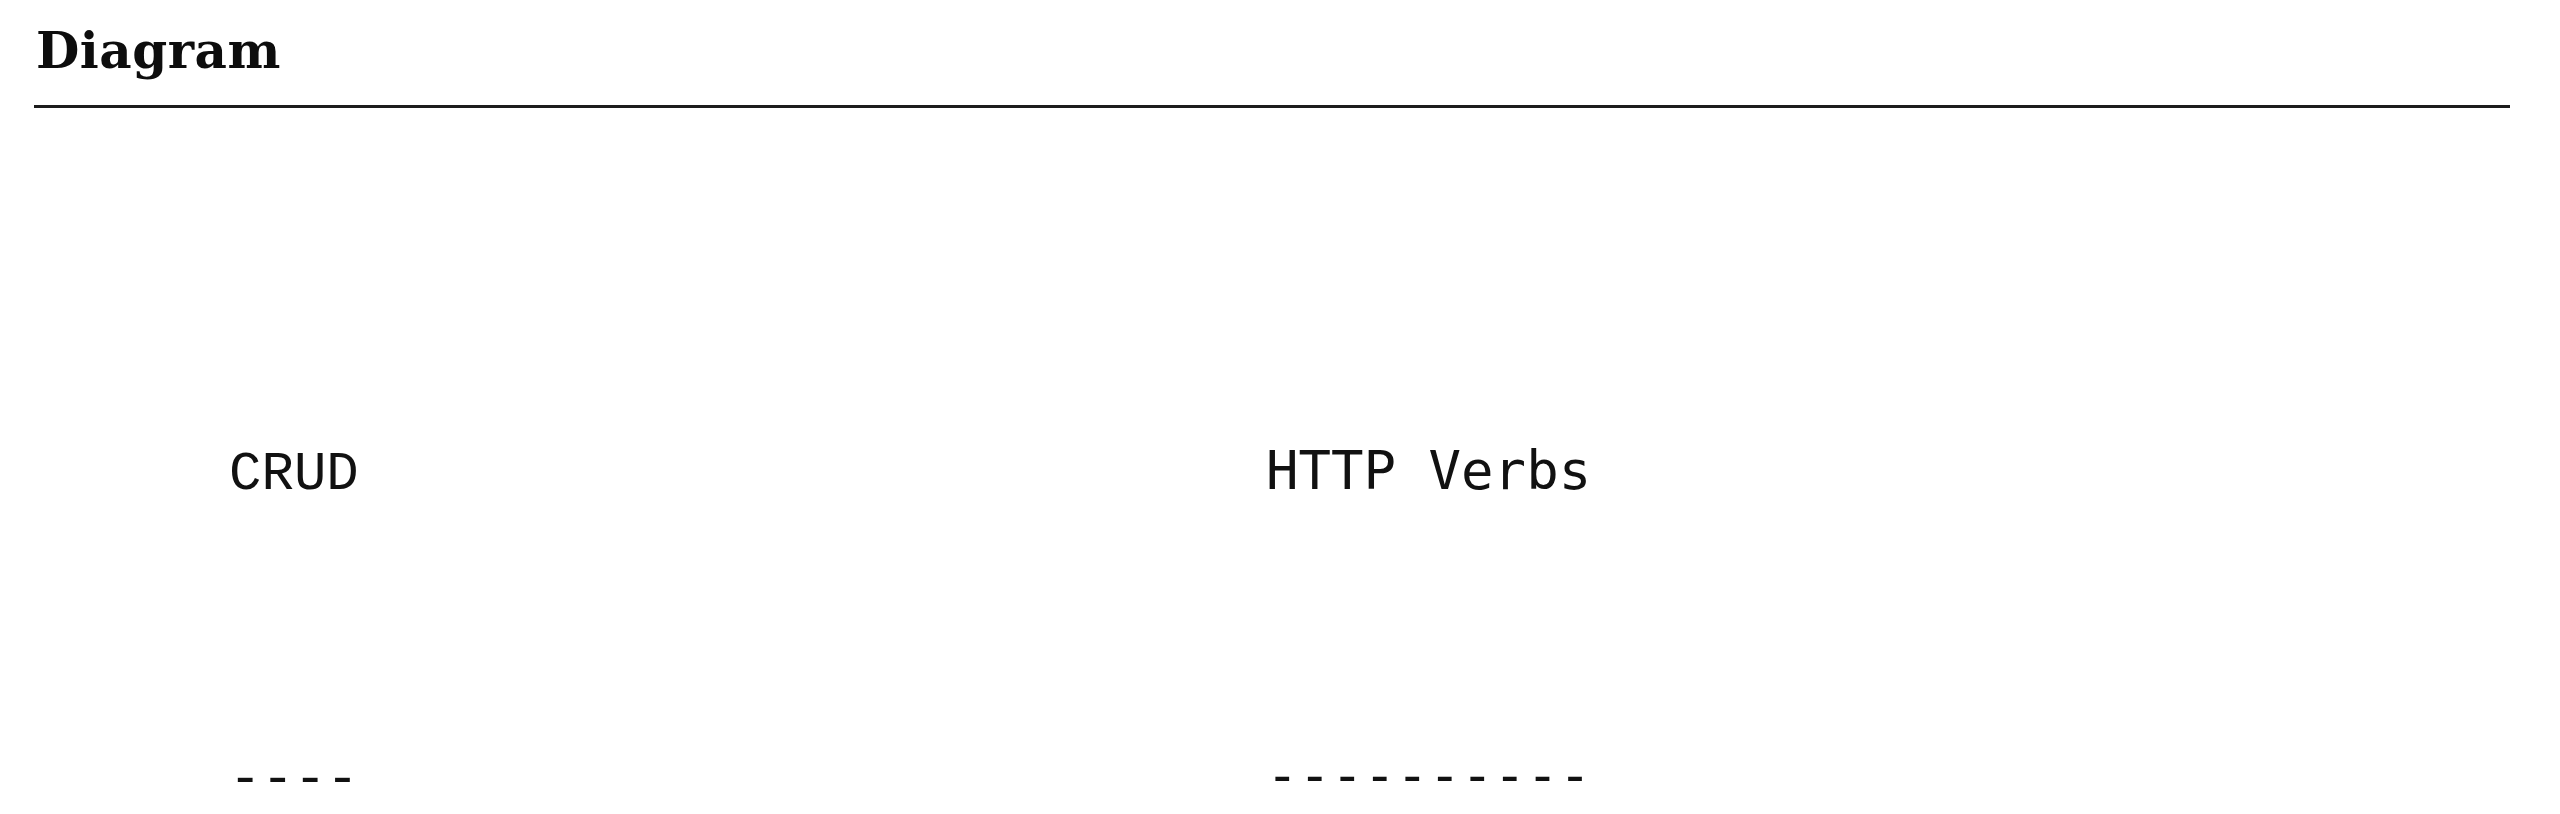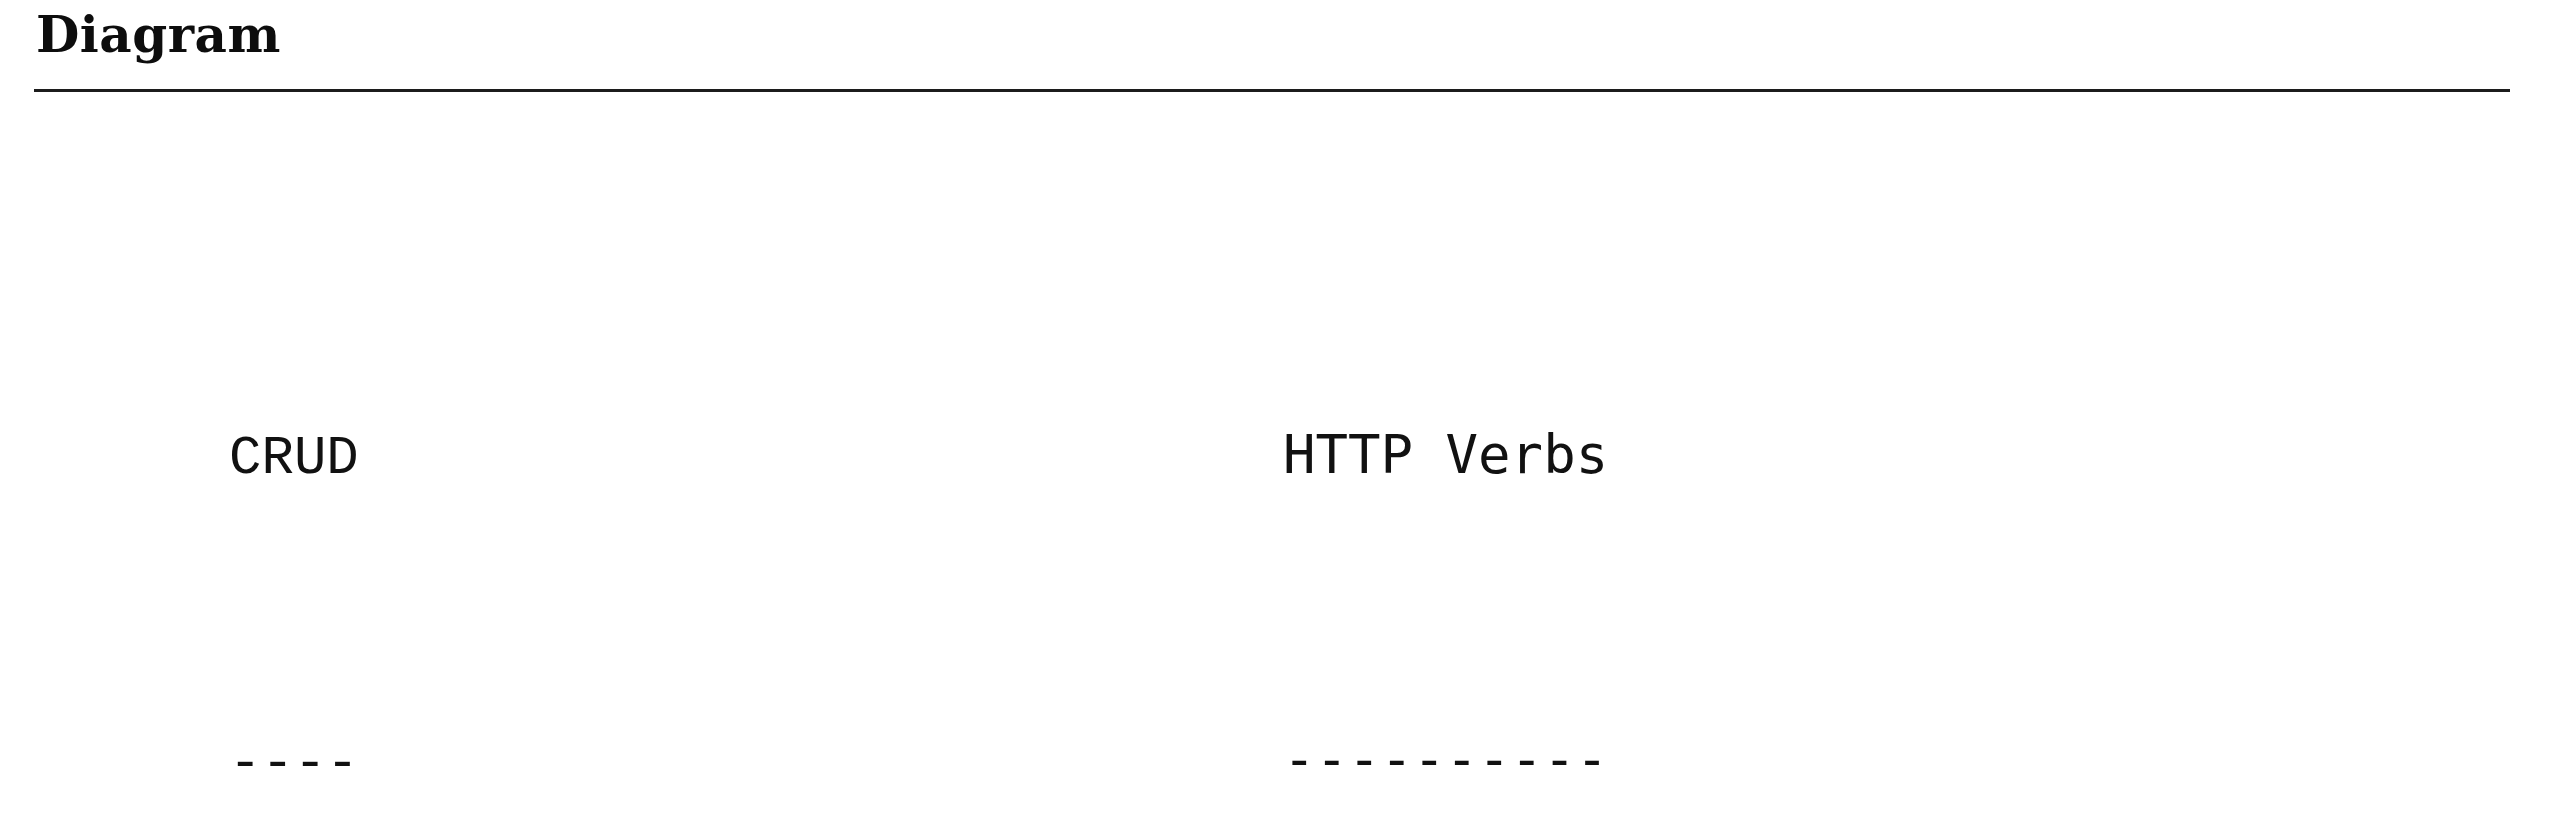--- a/index.html
+++ b/index.html
@@ -7,21 +7,21 @@
     padding: 0;
     background: #ffffff;
     width: 2560px;
     height: 814px;
     overflow: hidden;
   }
   .page {
     box-sizing: border-box;
     width: 2560px;
     height: 648px;
-    padding: 5px 50px 0 34px;
+    padding: 21px 50px 0 34px;
     color: #111111;
   }
   .page-title {
     font-family: "DejaVu Serif", "Liberation Serif", serif;
     font-weight: bold;
     font-size: 50px;
     line-height: 60px;
     margin: 0 0 0 2px;
     color: #0d0d0d;
     letter-spacing: 0.5px;
@@ -45,21 +45,20 @@
     height: 116px;
     line-height: 116px;
   }
   .cell-left-wide {
     display: inline-block;
     width: 32ch;
     font-family: Liberation Mono, monospace;
   }
   .cell-verb {
     display: inline-block;
-    margin-left: 17px;
   }
 </style>
 </head>
 <body>
 
 <div class="page">
 
   <h2 class="page-title">Diagram</h2>
 
   <hr class="rule rule-top">

